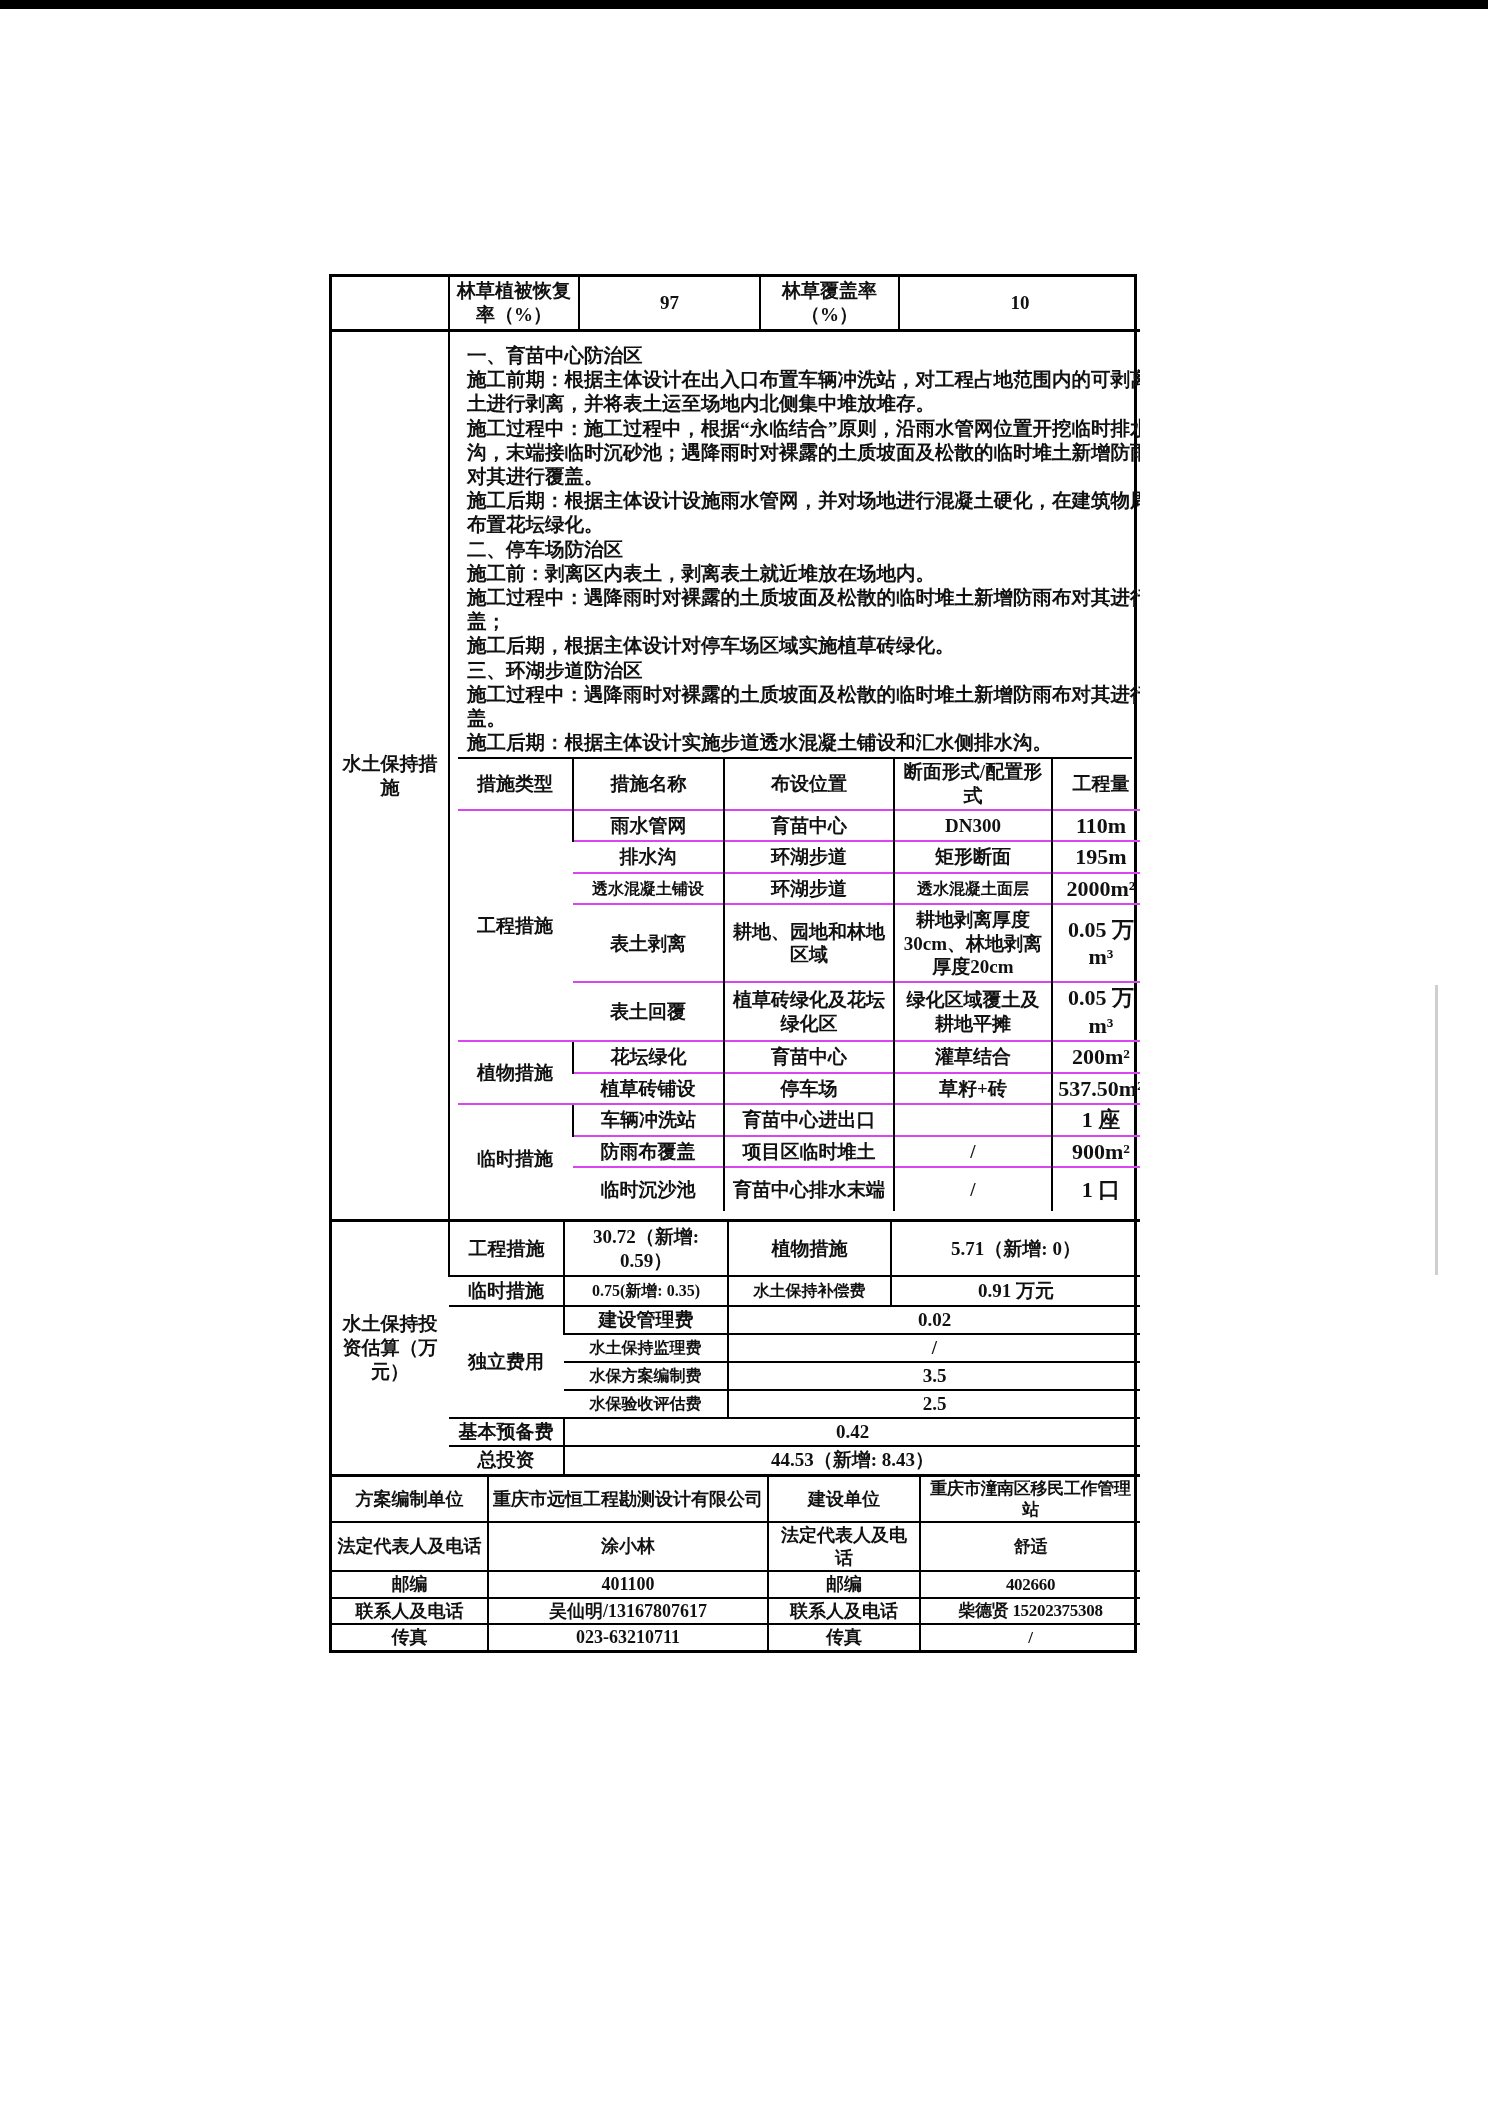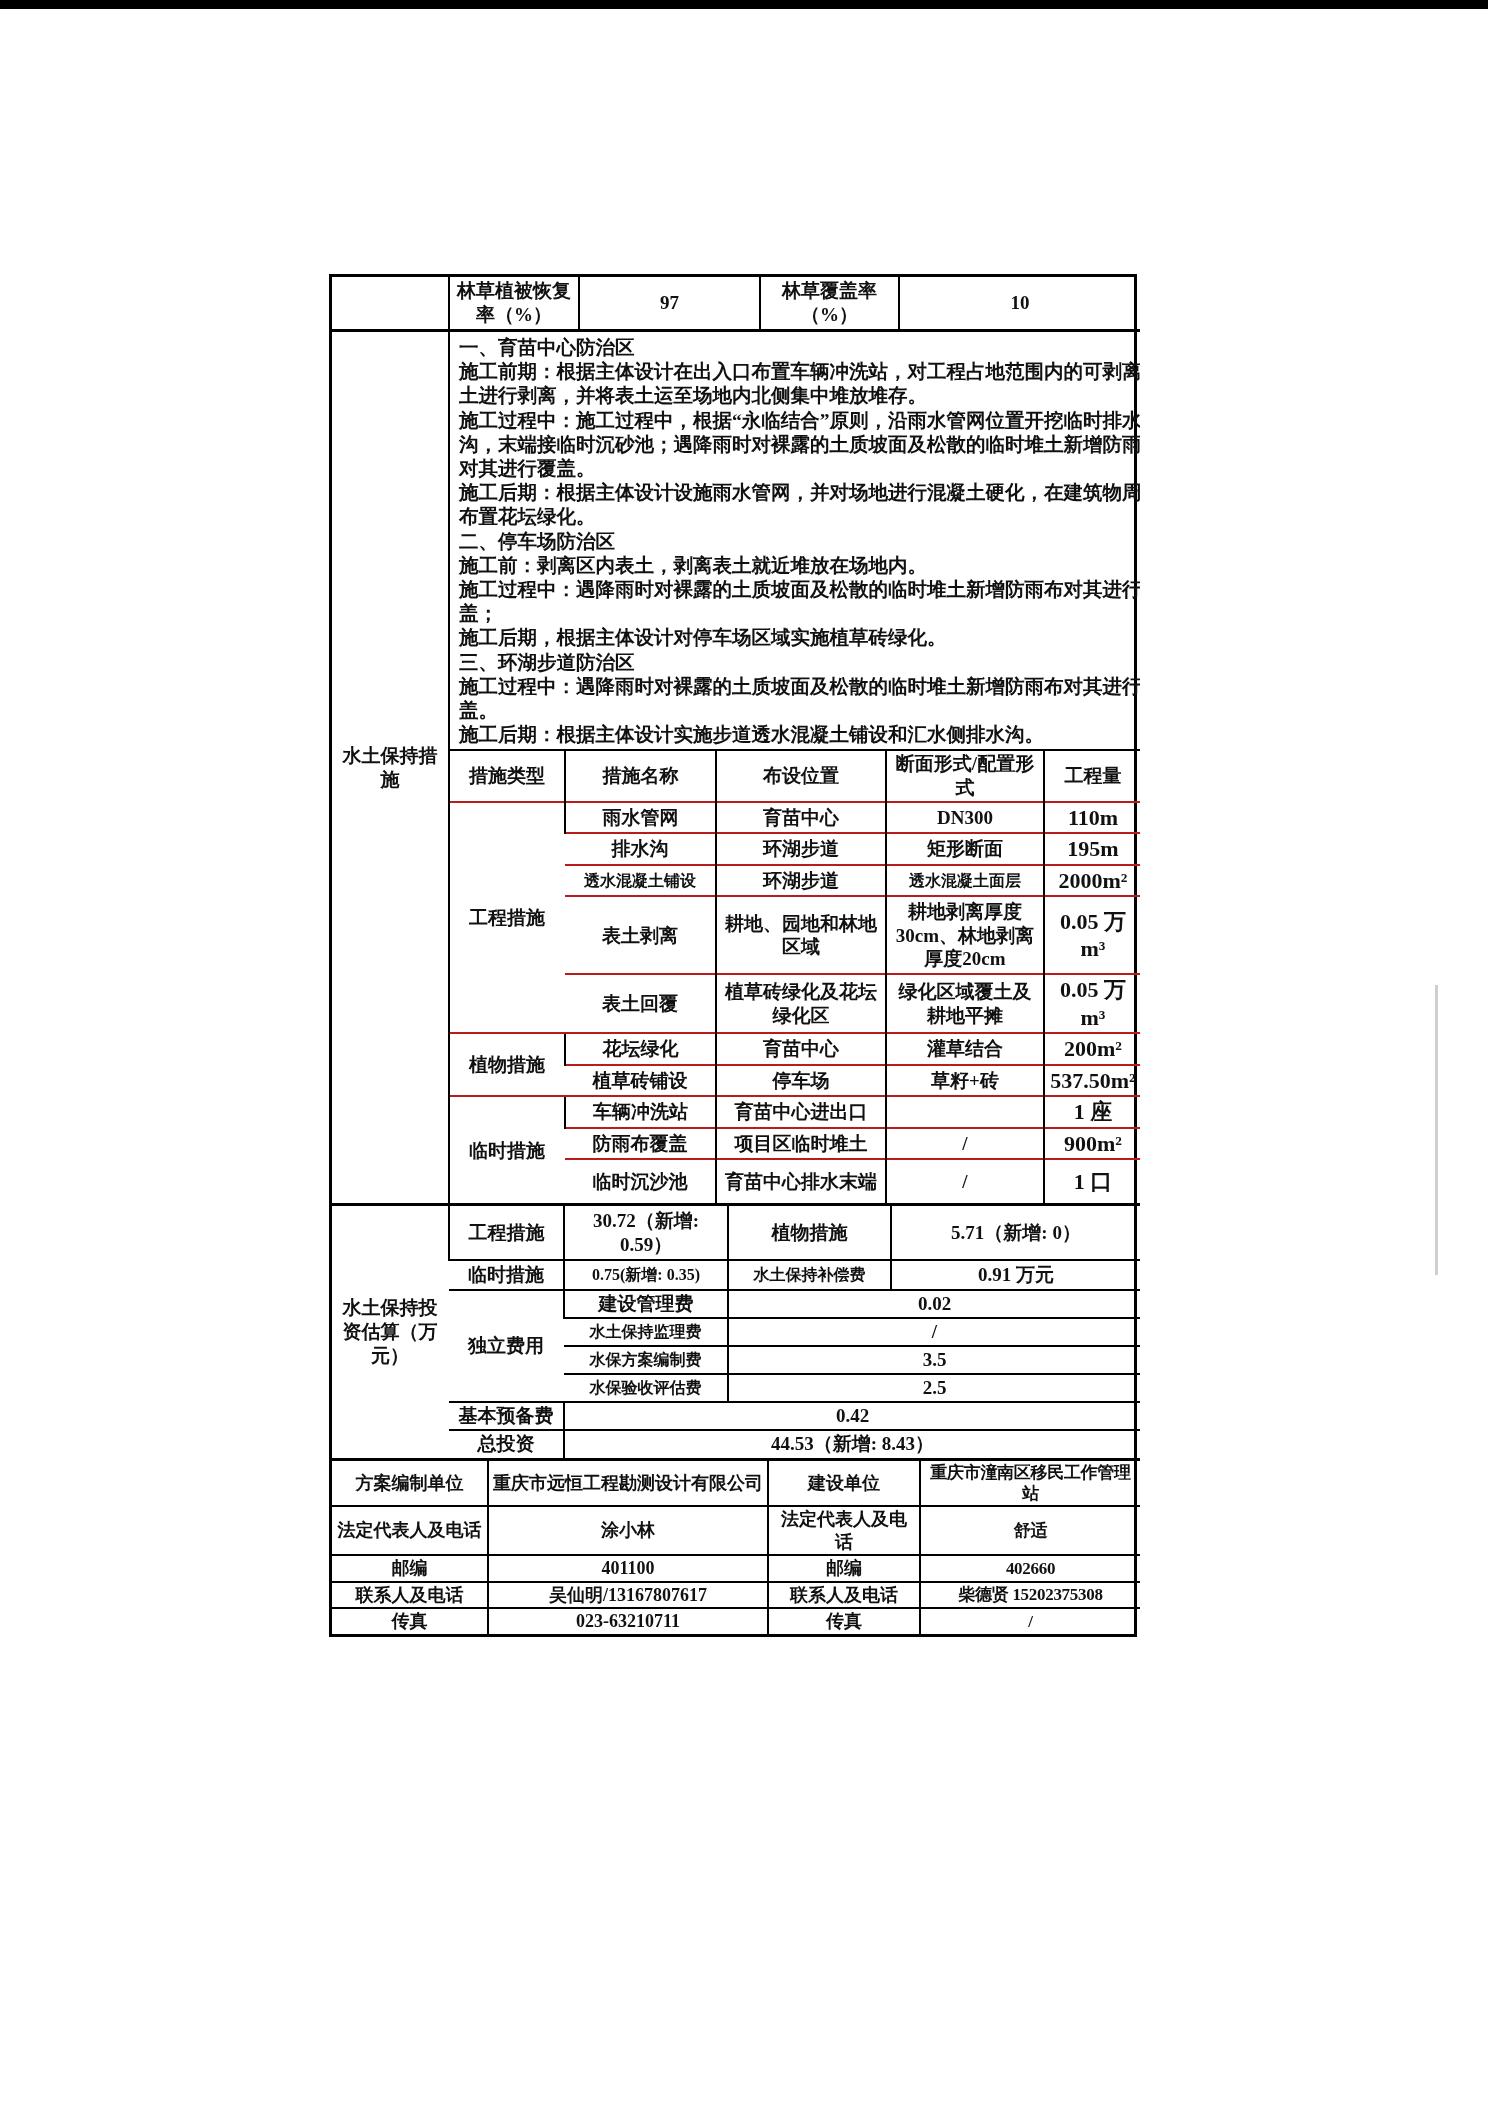--- a/index.html
+++ b/index.html
@@ -8,24 +8,24 @@
   .topbar{position:absolute;left:0;top:0;width:1488px;height:9px;background:#000;}
   .edge-artifact{position:absolute;left:1435px;top:985px;width:3px;height:290px;background:#cfcfcf;}
   .doc{position:absolute;left:329px;top:274px;width:808px;border:3px solid #000;box-sizing:border-box;}
   table{border-collapse:collapse;table-layout:fixed;width:100%;}
   td,th{border-left:2px solid #000;padding:1px 4px;text-align:center;vertical-align:middle;
         font-weight:600;font-size:19px;line-height:1.25;overflow:hidden;}
   td:first-child,th:first-child{border-left:0;}
   .sect{border-top:3px solid #000;}
   .rowline td{border-top:2px solid #000;}
   
-  .content-cell{padding:0;vertical-align:top;text-align:left;font-family:Liberation Serif, serif;}
+  .content-cell{padding:8px;vertical-align:top;text-align:left;font-family:Liberation Serif, serif;}
   .text-block{padding:4px 8px 2px 9px;border-bottom:2px solid #000;}
   .text-block div{font-size:19.5px;line-height:24.2px;white-space:nowrap;font-weight:600;}
-  .mtab td{border-top:2px solid #b91c1c;}
+  .mtab td{border-top:2px solid #d946ef;}
   .mtab tr:first-child td{border-top:0;}
   .qty{font-size:22px;}
   
   .ctab td{font-size:18px;}
   .ctab td.c4{font-size:17px;letter-spacing:-0.3px;}
   .small2{font-size:16px;}
 </style>
 </head>
 <body>
 

